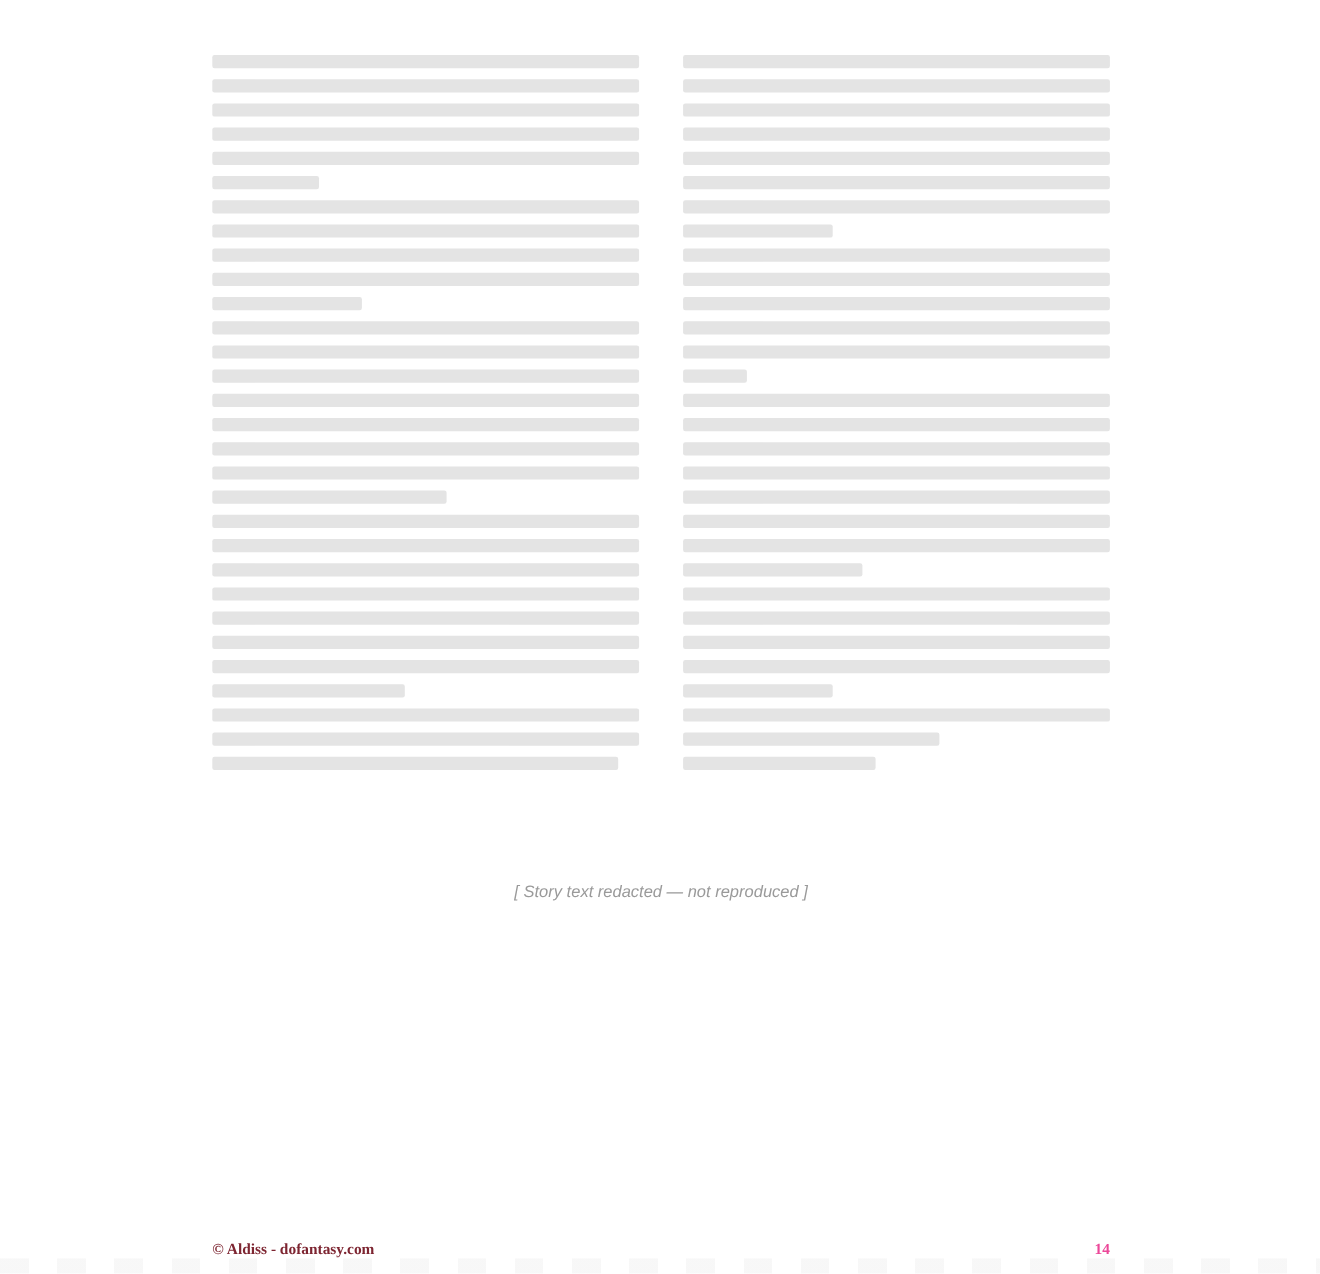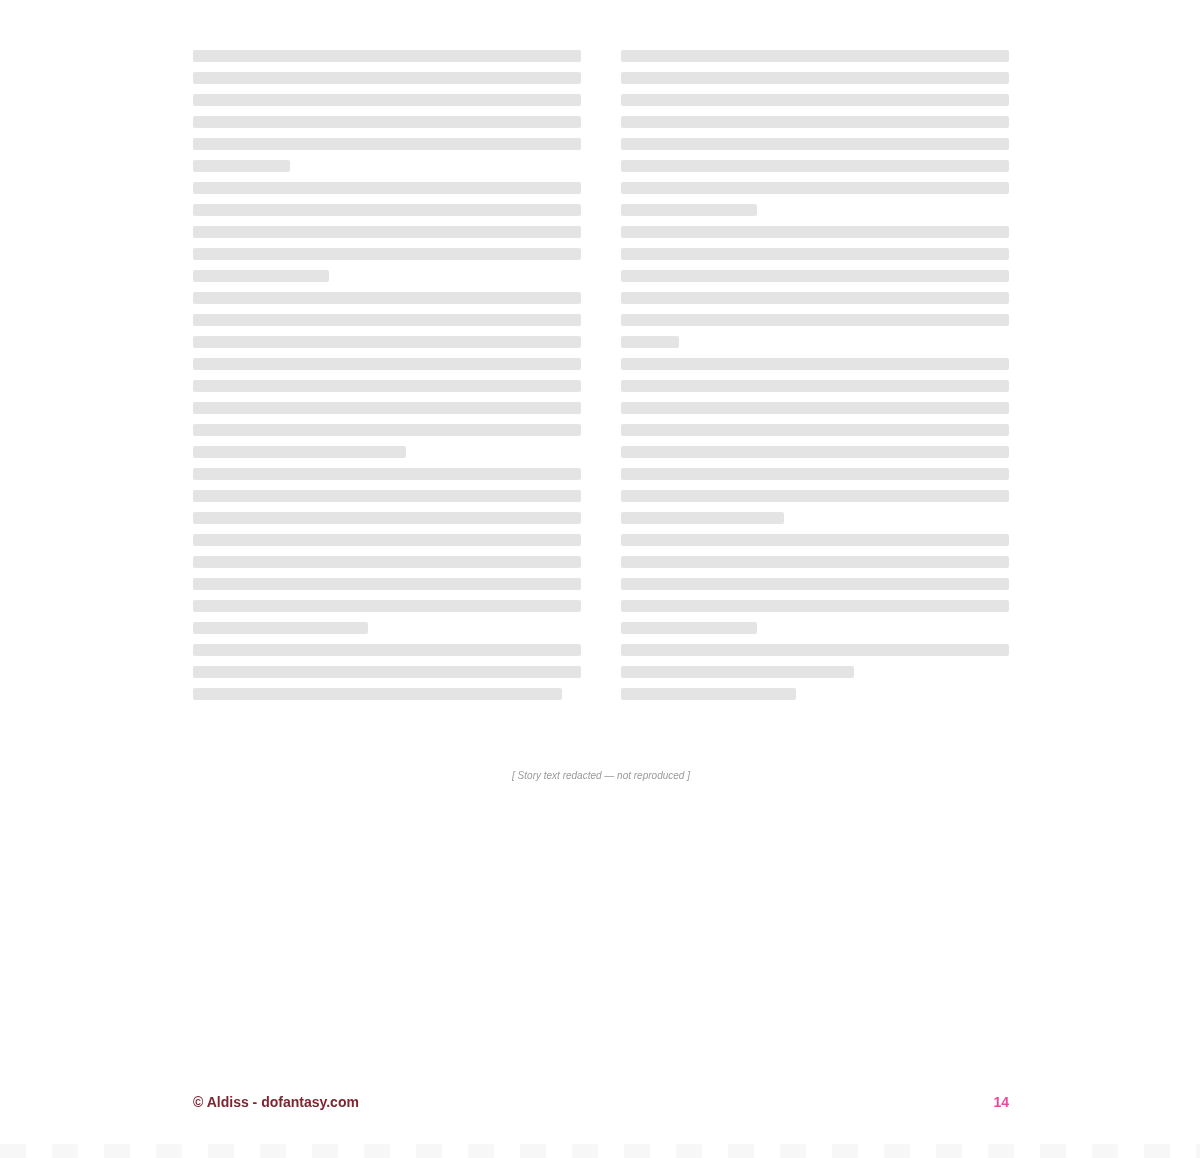--- a/index.html
+++ b/index.html
@@ -31,38 +31,38 @@
   }
   
   .line-bar {
     height: 12px;
     margin: 0 0 10px 0;
     background: #e4e4e4;
     border-radius: 2px;
   }
   .redaction-notice {
     position: absolute;
-    top: 770px;
+    top: 802px;
     left: 193px;
     width: 816px;
     text-align: center;
     font-family: "Liberation Sans", sans-serif;
-    font-size: 10px;
+    font-size: 15px;
     color: #9a9a9a;
     font-style: italic;
   }
   .footer {
     position: absolute;
-    top: 1094px;
+    top: 1129px;
     left: 193px;
     width: 816px;
     display: flex;
     justify-content: space-between;
     align-items: baseline;
-    font-family: Liberation Sans, sans-serif;
+    font-family: Liberation Serif, serif;
     font-weight: bold;
     font-size: 14px;
   }
   .footer .copyright { }
   .footer .page-number { }
   
   .scan-noise {
     position: absolute;
     bottom: 0;
     left: 0;

